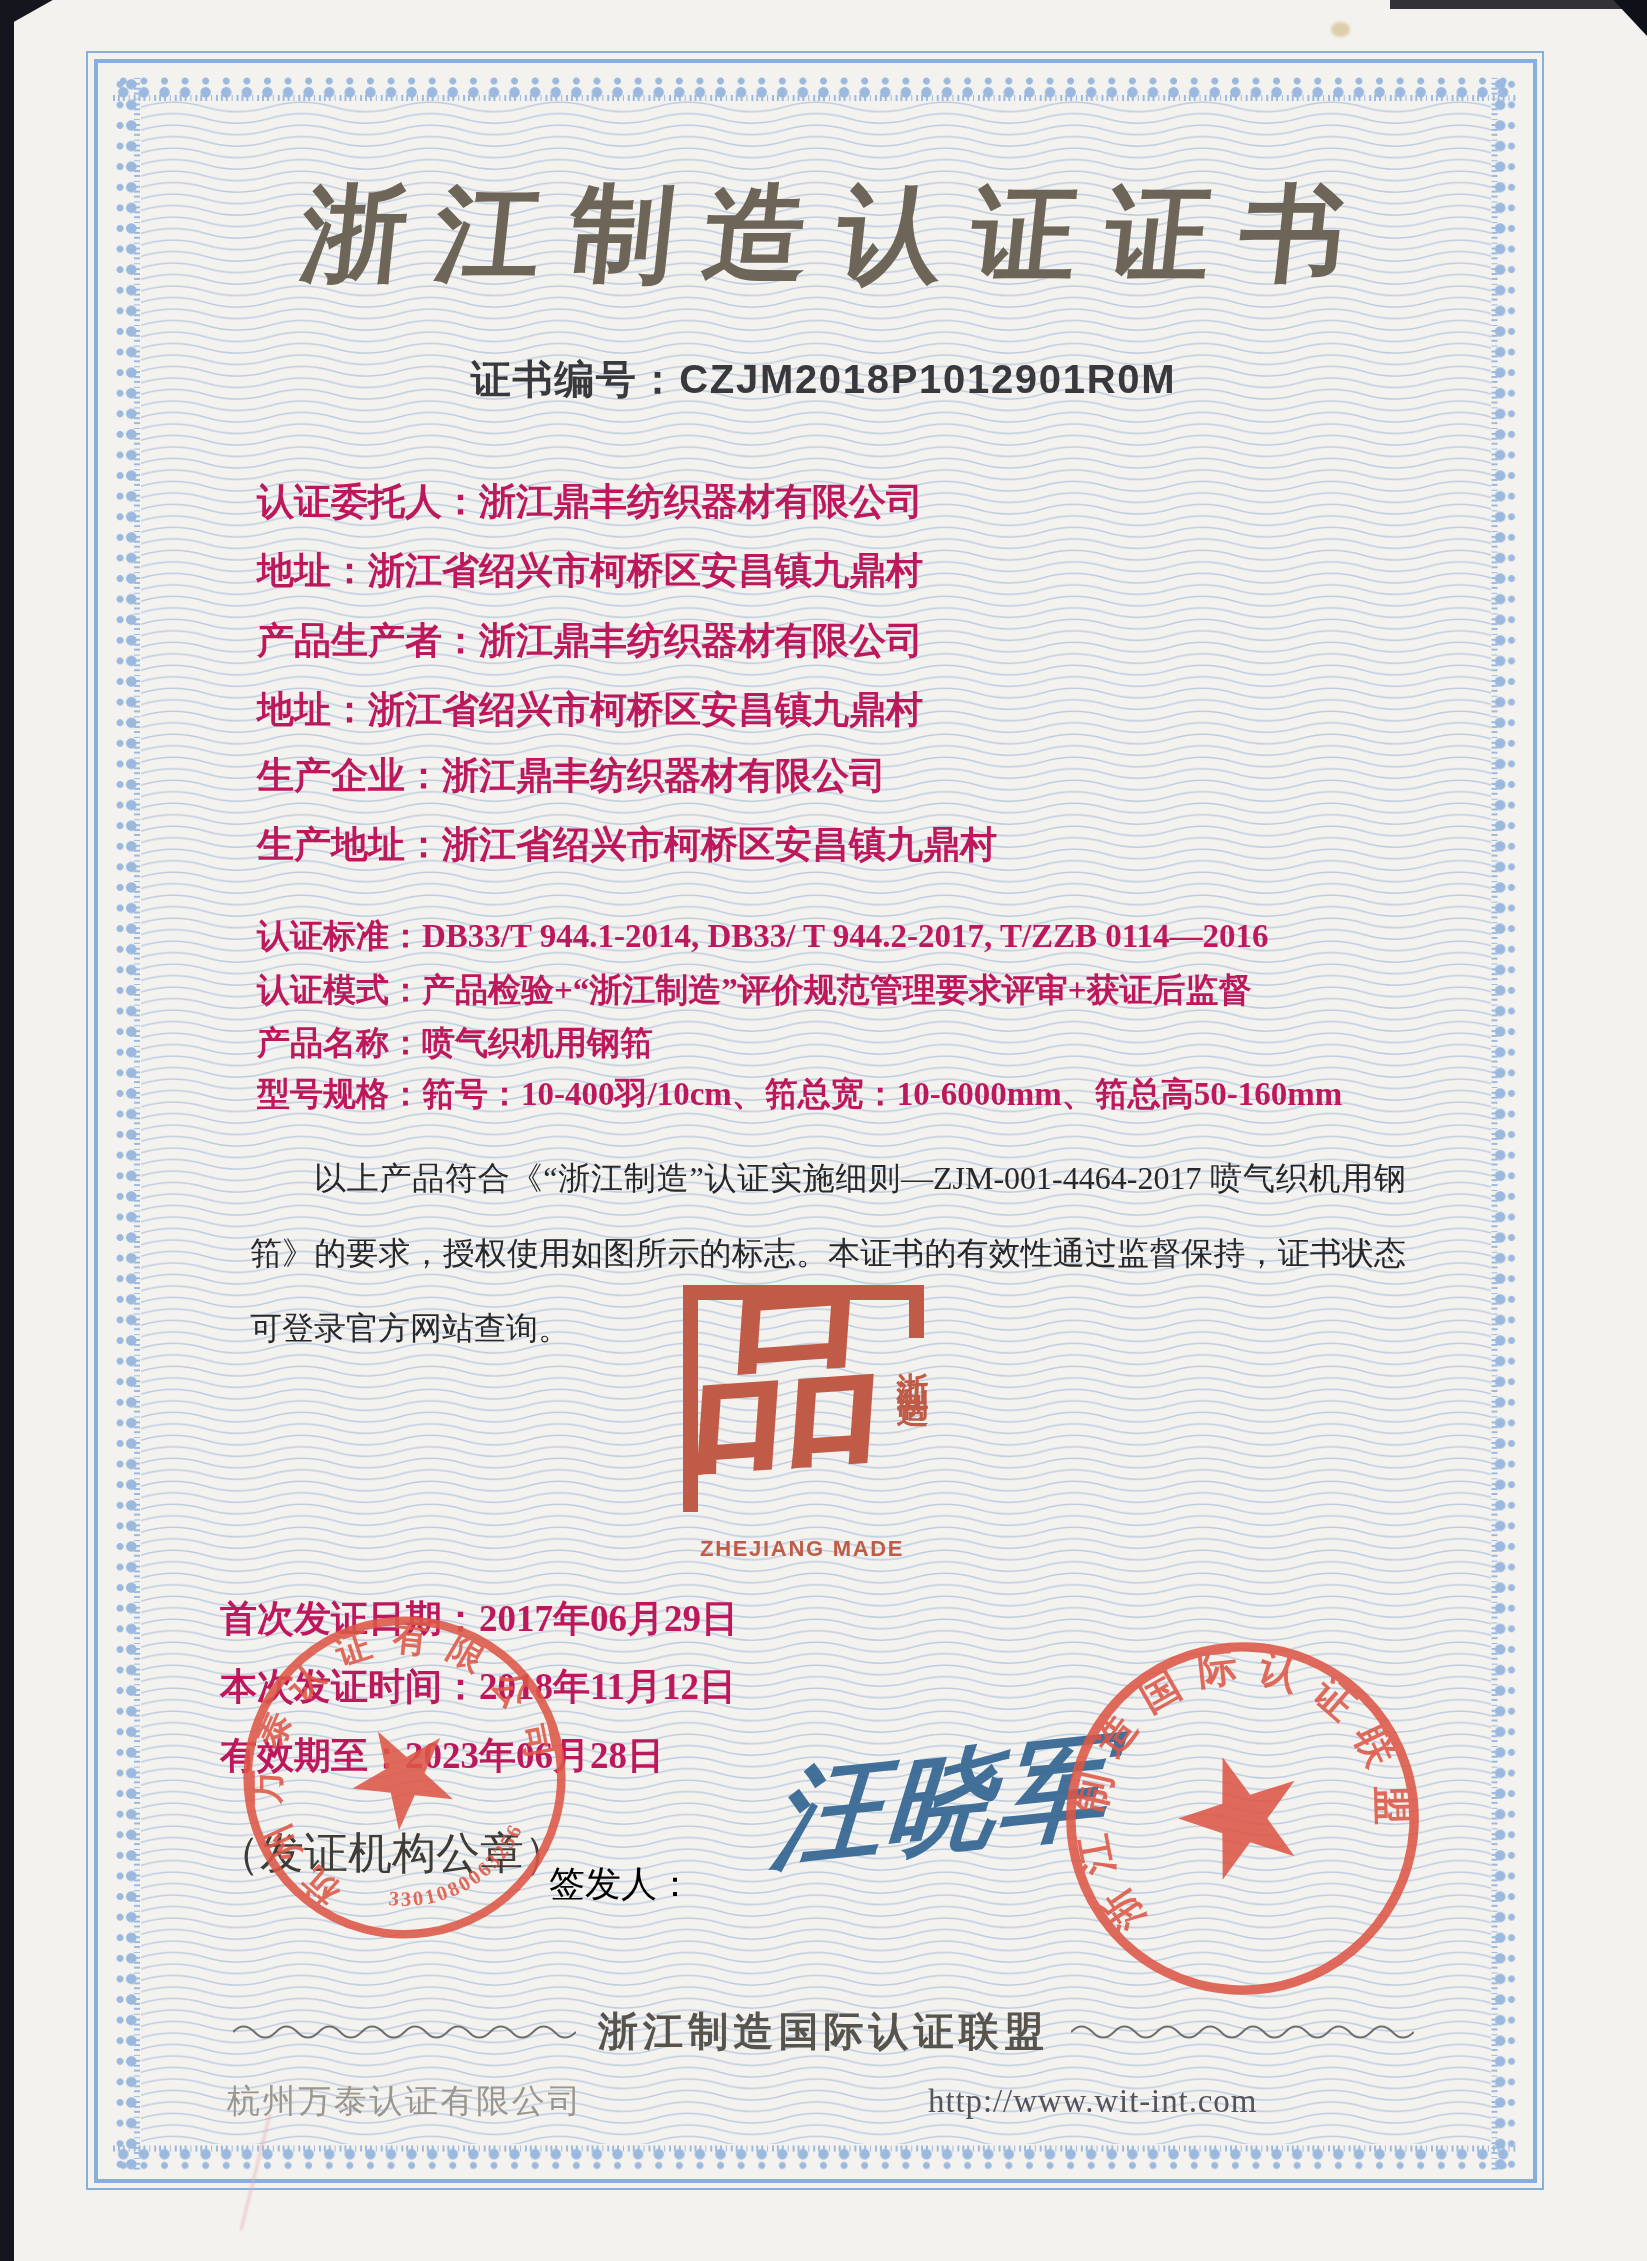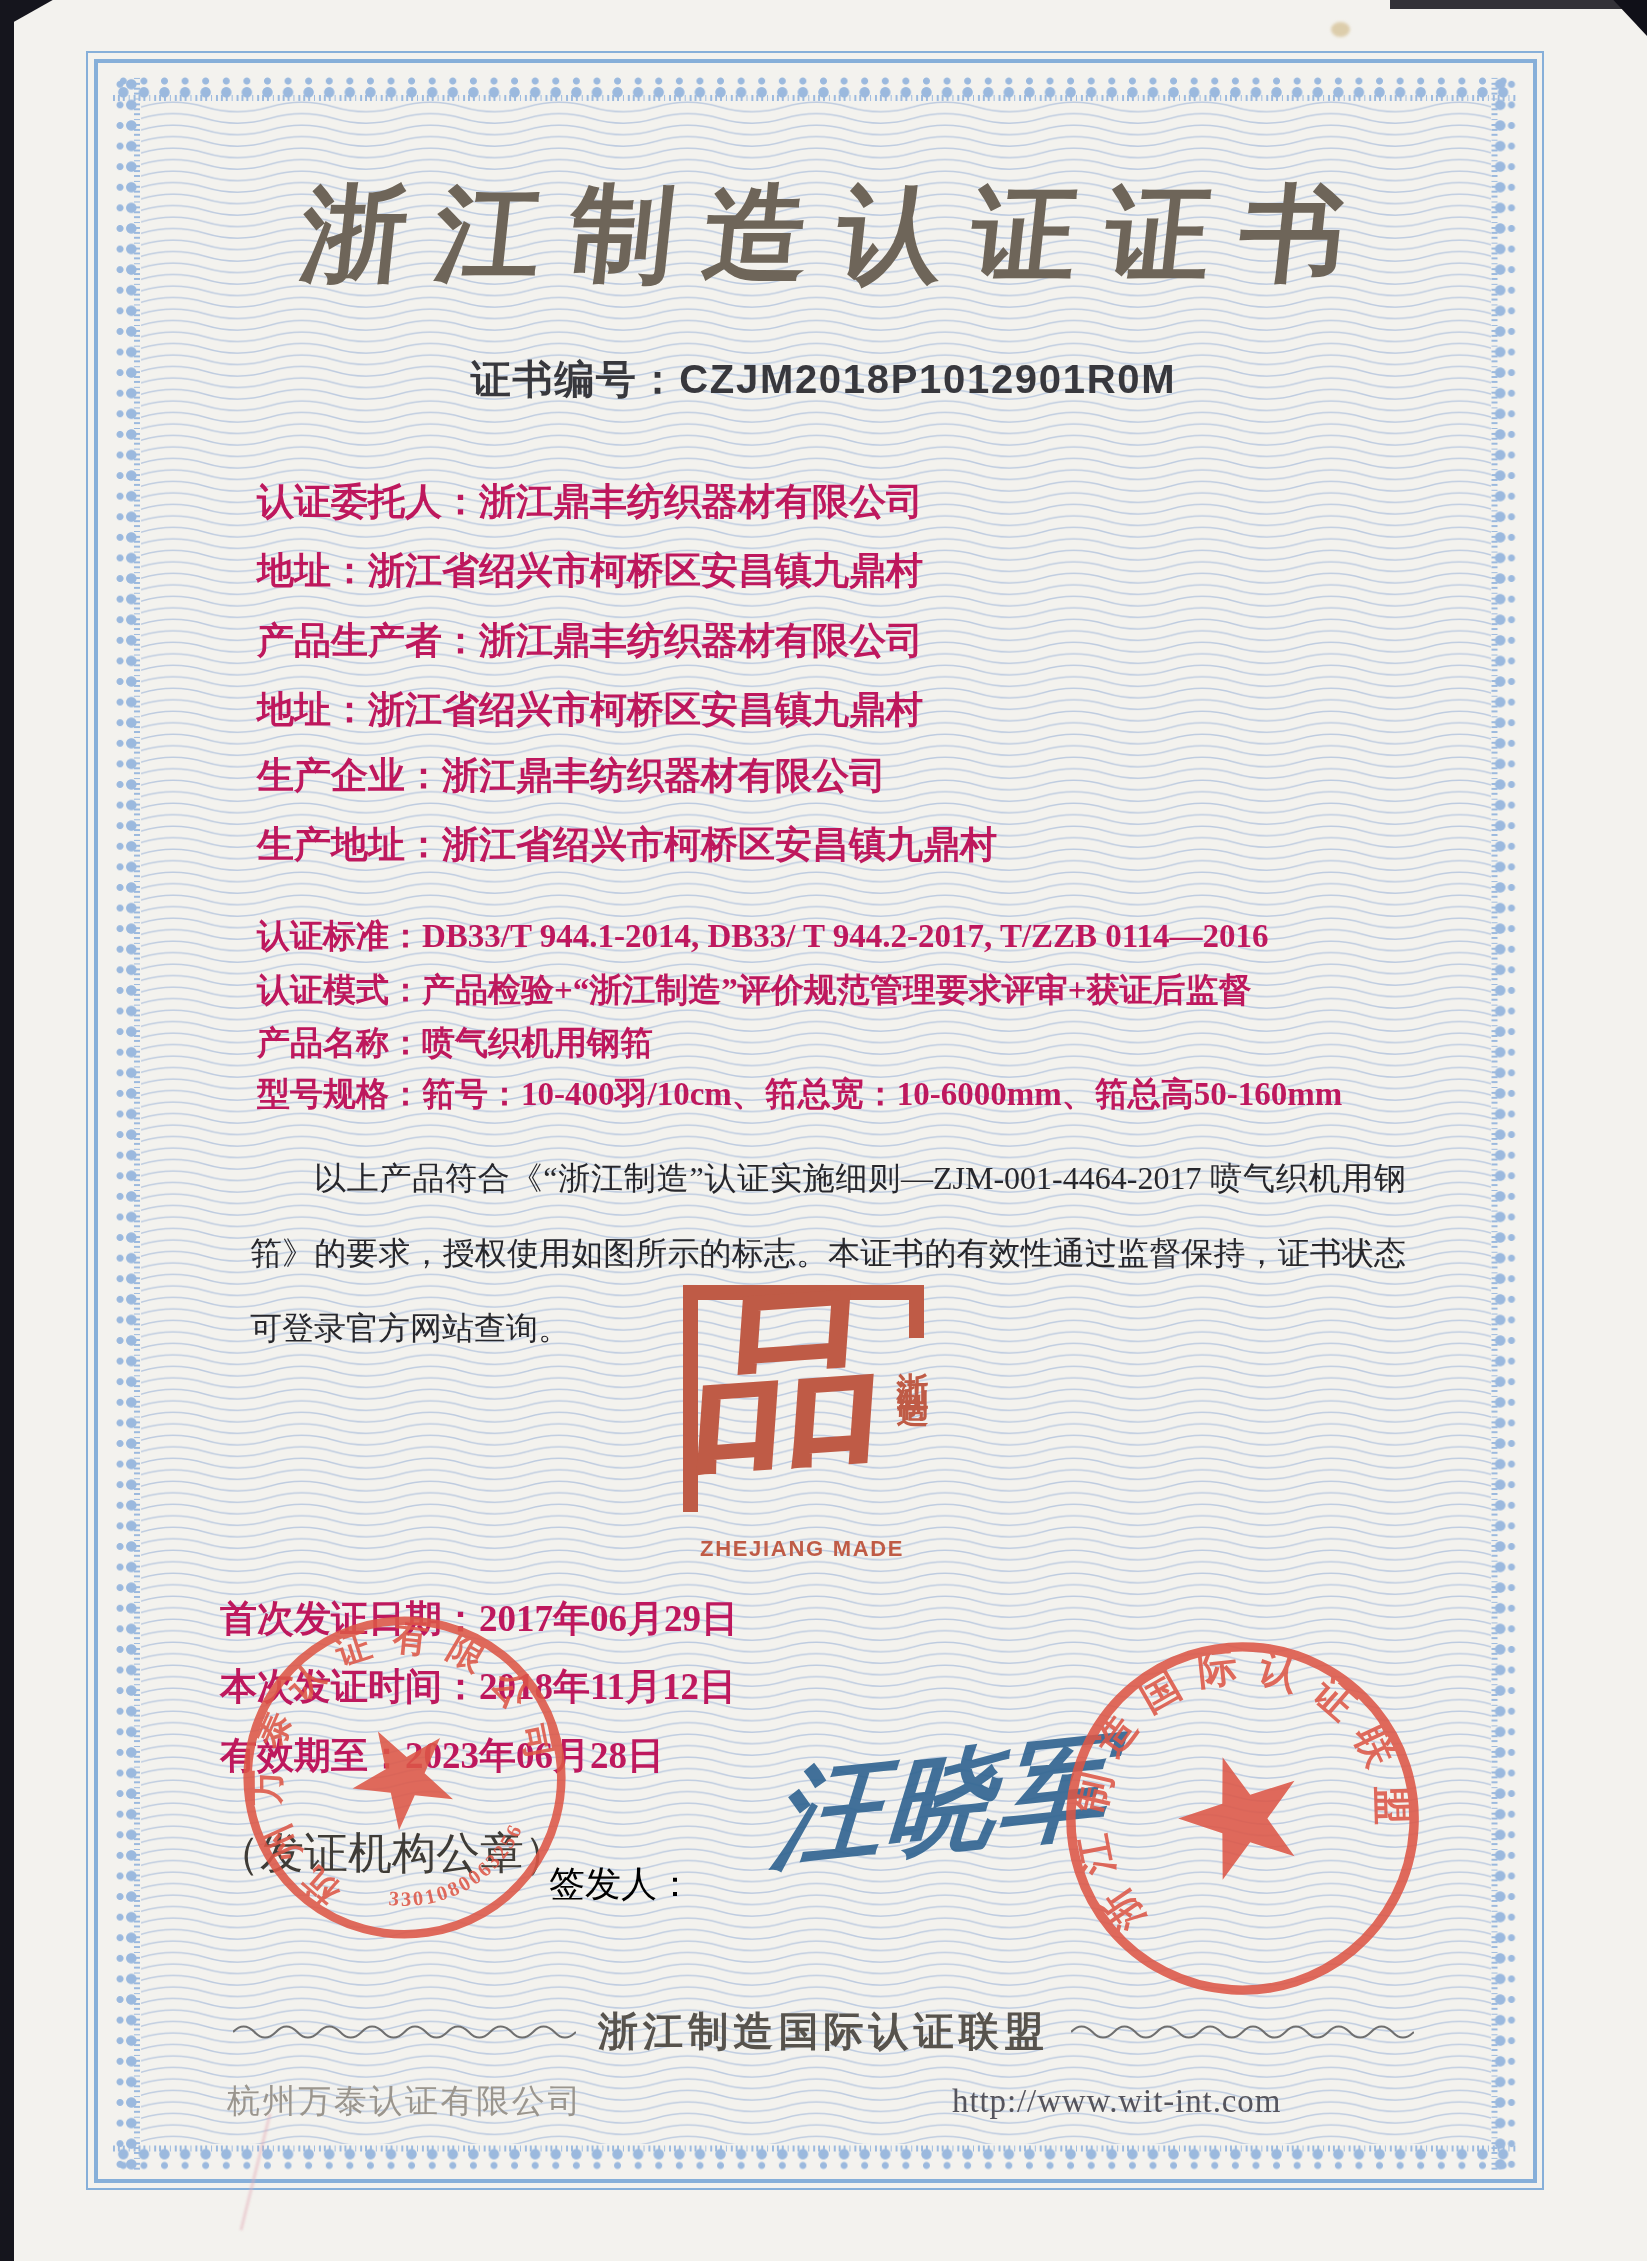--- a/index.html
+++ b/index.html
@@ -80,21 +80,21 @@
   .stamp{position:absolute;opacity:.88;}
   .stamp text{font-family:"Liberation Serif","DejaVu Serif",serif;font-weight:700;}
   
   .alliance-line{position:absolute;left:0;right:0;top:2004px;display:flex;align-items:center;
     justify-content:center;gap:22px;}
   .alliance-title{font-size:40px;font-weight:700;color:#57534d;letter-spacing:5.1px;white-space:nowrap;}
   .flourish{width:343px;height:24px;color:#6f6f6f;}
   .footer-company{position:absolute;left:227px;top:2079px;font-size:33px;color:#9a958d;
     letter-spacing:2.6px;white-space:nowrap;}
   .footer-url{position:absolute;left:928px;top:2083px;font-size:33px;color:#55545c;
-    letter-spacing:0.9px;white-space:nowrap;margin-left:24px;}
+    letter-spacing:0.9px;white-space:nowrap;}
 </style>
 </head>
 <body>
 
 <div class="page">
 
   <svg class="waves" width="1350" height="2043" aria-hidden="true" viewBox="0 0 1574 2382">
     <defs>
       <pattern id="wv" width="150" height="13.4" patternUnits="userSpaceOnUse">
         <path d="M0 7 Q 37.5 -4 75 7 T 150 7" fill="none" stroke="#bdcbe0" stroke-width="1.7"></path>

